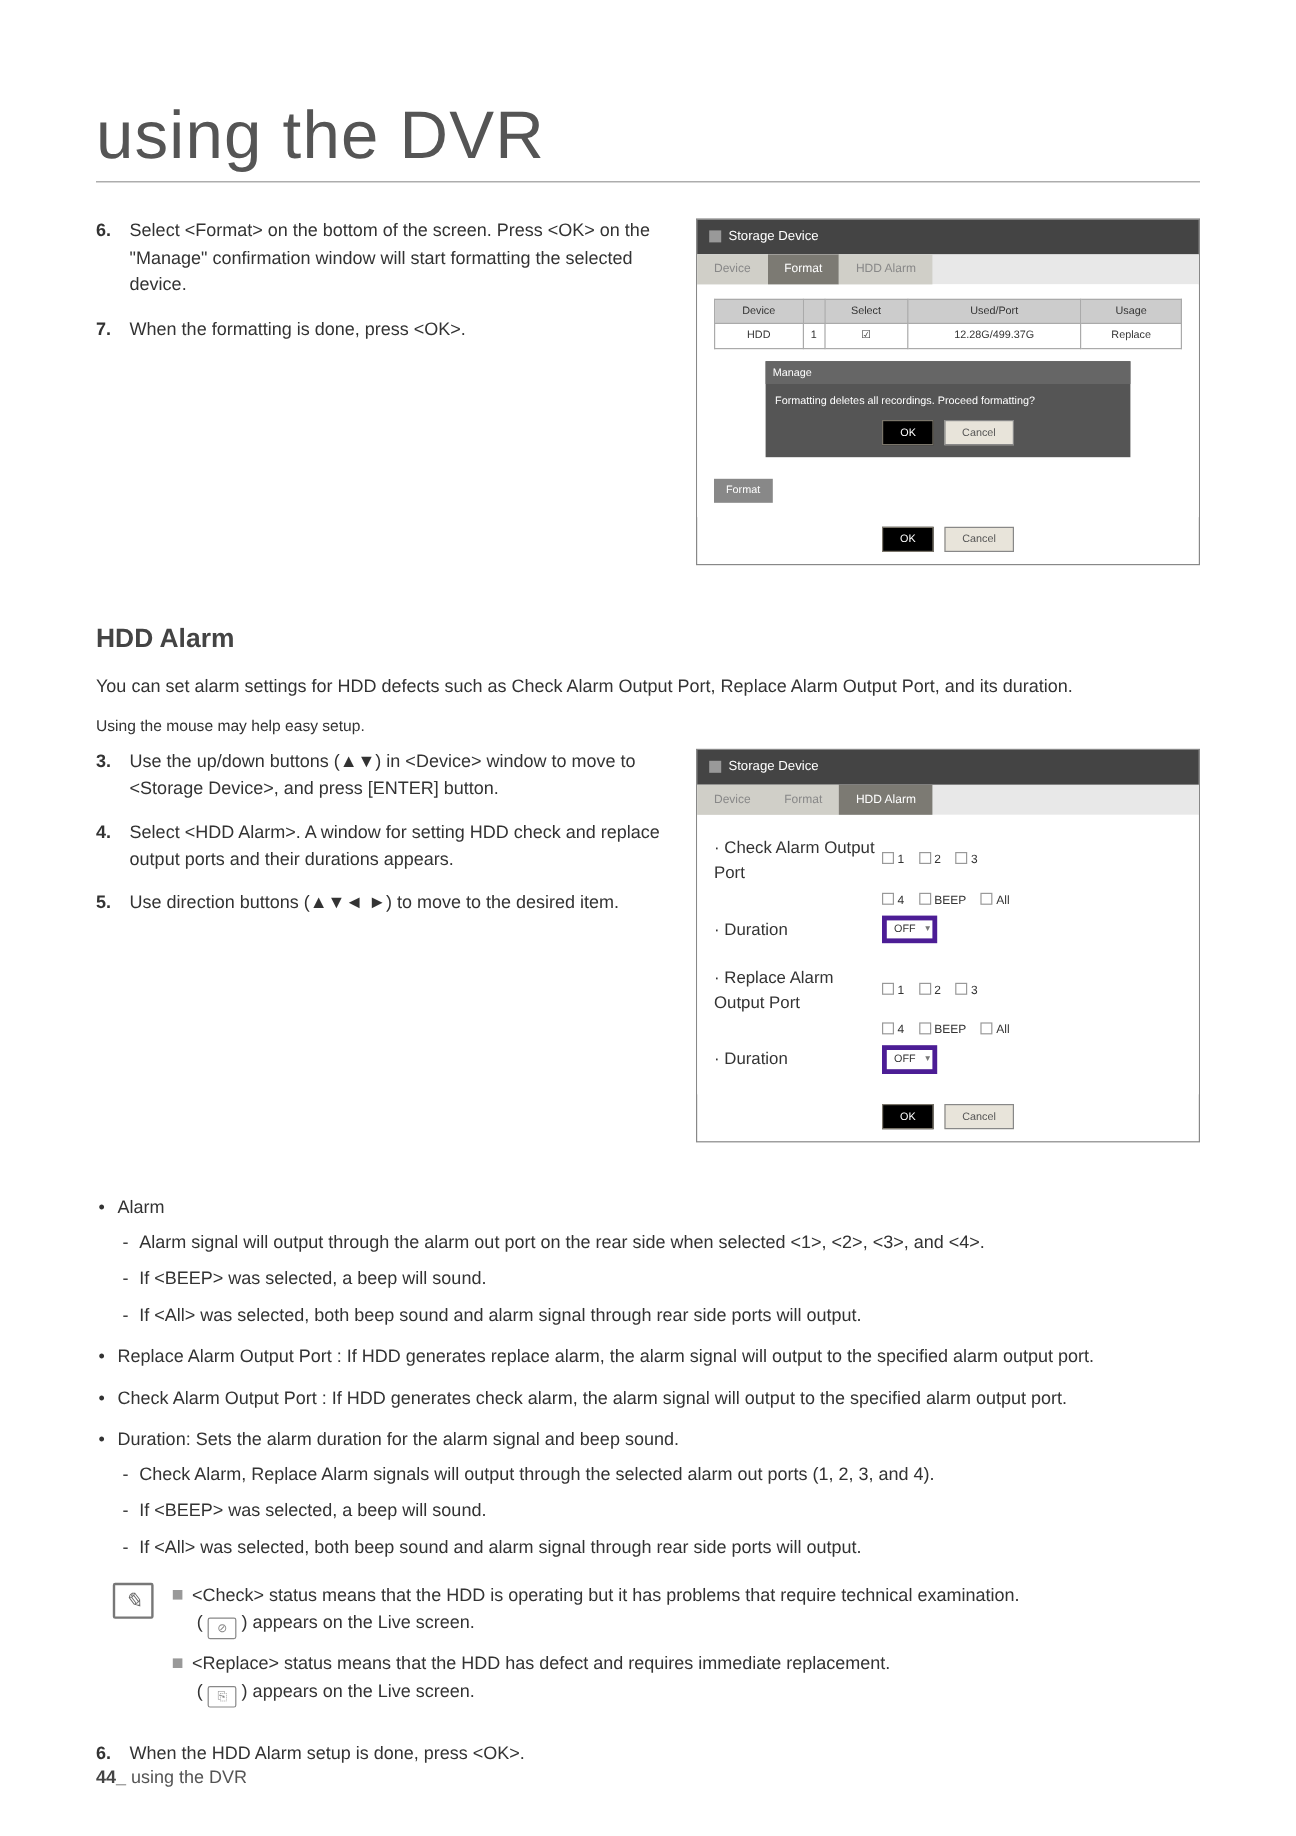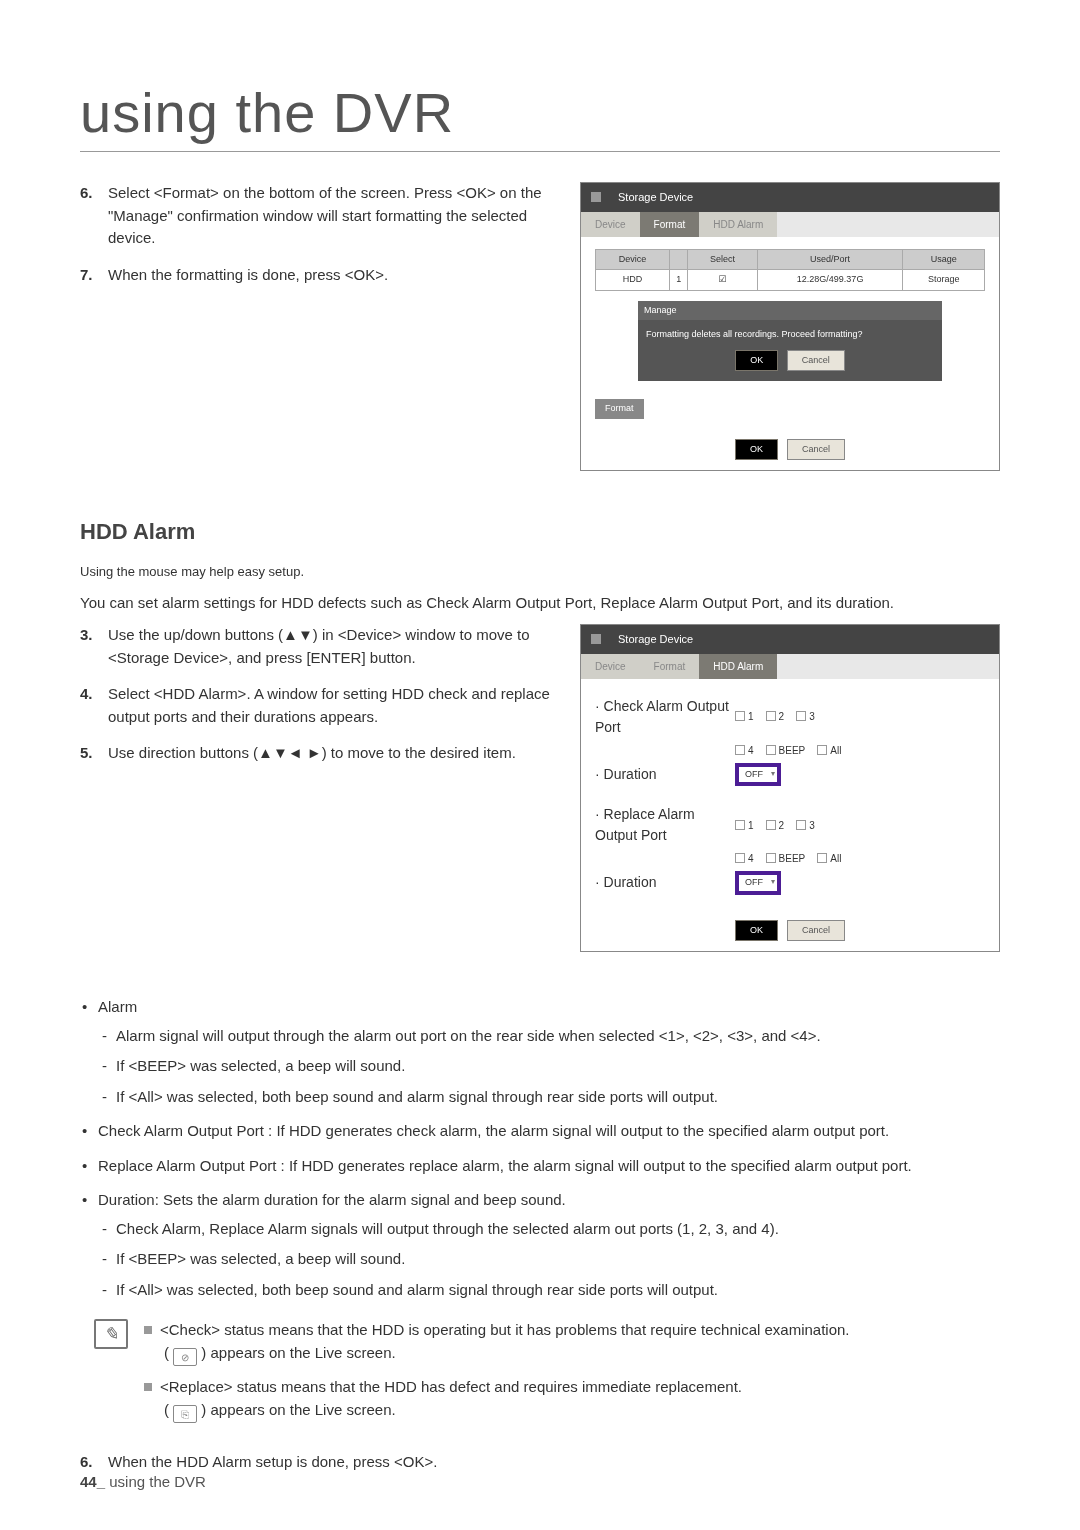--- a/index.html
+++ b/index.html
@@ -24,21 +24,21 @@
     .note-icon { width: 34px; height: 30px; border: 2px solid #777; border-radius: 2px; display: flex; align-items: center; justify-content: center; font-style: italic; font-size: 18px; color: #666; }
     .note-items { flex: 1; }
     .note-items .sq { display: inline-block; width: 8px; height: 8px; background: #999; margin-right: 8px; vertical-align: 1px; }
     .note-items p { margin-bottom: 10px; }
     .note-sub { margin-left: 20px; display: block; }
     .inline-icon { display: inline-flex; width: 24px; height: 18px; border: 1px solid #888; border-radius: 2px; vertical-align: -3px; align-items:center; justify-content:center; font-size:10px; color:#888; }
     .footer { position: absolute; bottom: 40px; left: 80px; font-size: 15px; color: #555; }
     .footer b { font-weight: bold; color: #444; }
     
     .mock { border: 1px solid #888; background: #fff; font-size: 10px; color: #333; margin-bottom: 14px; }
-    .mock-head { background: #444; color: #fff; padding: 6px 10px; font-size: 11px; display:flex; align-items:center; gap:17px; }
+    .mock-head { background: #444; color: #fff; padding: 6px 10px; font-size: 11px; display:flex; align-items:center; gap:6px; }
     .mock-head .sq { width:10px; height:10px; background:#999; display:inline-block; }
     .tabs { display: flex; background: #e8e8e8; }
     .tabs .tab { padding: 5px 14px; background: #d0cfc8; color: #888; font-size: 10px; }
     .tabs .tab.active { background: #7c7a73; color: #fff; }
     .mock-body { padding: 12px 14px; background: #fff; }
     .tbl { width: 100%; border-collapse: collapse; font-size: 9px; }
     .tbl th { background: #ccc; padding: 3px 6px; border: 1px solid #aaa; text-align:center; font-weight:normal; }
     .tbl td { border: 1px solid #aaa; padding: 3px 6px; text-align:center; }
     .dialog { margin: 10px auto; background: #555; color:#fff; padding: 6px 8px 10px; width: 78%; font-size:9px; }
     .dialog .dlg-h { background:#666; padding:3px 6px; margin:-6px -8px 8px; }
@@ -87,21 +87,21 @@
               <th style="width:18px;"></th>
               <th>Select</th>
               <th>Used/Port</th>
               <th>Usage</th>
             </tr>
             <tr>
               <td>HDD</td>
               <td>1</td>
               <td>☑</td>
               <td>12.28G/499.37G</td>
-              <td>Storage</td>
+              <td>Replace</td>
             </tr>
           </tbody>
             </table>
           <div class="dialog">
             <div class="dlg-h">Manage</div>
             <div class="msg">Formatting deletes all recordings. Proceed formatting?</div>
             <div class="btnrow">
               <span class="btn primary">OK</span>
               <span class="btn cancel">Cancel</span>
             </div>
@@ -110,22 +110,22 @@
         </div>
         <div class="btnrow" style="padding-bottom:10px;">
           <span class="btn primary">OK</span>
           <span class="btn cancel">Cancel</span>
         </div>
       </div>
     </div>
   </div>
 
   <div class="section-h">HDD Alarm</div>
+  <p class="intro">You can set alarm settings for HDD defects such as Check Alarm Output Port, Replace Alarm Output Port, and its duration.</p>
   <p class="intro" style="font-size:13px;">Using the mouse may help easy setup.</p>
-  <p class="intro">You can set alarm settings for HDD defects such as Check Alarm Output Port, Replace Alarm Output Port, and its duration.</p>
 
   <div class="two-col" style="margin-top:10px;">
     <div class="left-col">
       <ol class="steps">
         <li><span class="num">3.</span><span>Use the up/down buttons (▲▼) in &lt;Device&gt; window to move to &lt;Storage Device&gt;, and press [ENTER] button.</span></li>
         <li><span class="num">4.</span><span>Select &lt;HDD Alarm&gt;. A window for setting HDD check and replace output ports and their durations appears.</span></li>
         <li><span class="num">5.</span><span>Use direction buttons (▲▼◄ ►) to move to the desired item.</span></li>
       </ol>
     </div>
     <div class="right-col">
@@ -182,22 +182,22 @@
 
   <ul class="bullets">
     <li>
       <span>Alarm</span>
       <ul class="dashes">
         <li>Alarm signal will output through the alarm out port on the rear side when selected &lt;1&gt;, &lt;2&gt;, &lt;3&gt;, and &lt;4&gt;.</li>
         <li>If &lt;BEEP&gt; was selected, a beep will sound.</li>
         <li>If &lt;All&gt; was selected, both beep sound and alarm signal through rear side ports will output.</li>
       </ul>
     </li>
+    <li>Replace Alarm Output Port : If HDD generates replace alarm, the alarm signal will output to the specified alarm output port.</li>
     <li>Check Alarm Output Port : If HDD generates check alarm, the alarm signal will output to the specified alarm output port.</li>
-    <li>Replace Alarm Output Port : If HDD generates replace alarm, the alarm signal will output to the specified alarm output port.</li>
     <li>
       <span>Duration: Sets the alarm duration for the alarm signal and beep sound.</span>
       <ul class="dashes">
         <li>Check Alarm, Replace Alarm signals will output through the selected alarm out ports (1, 2, 3, and 4).</li>
         <li>If &lt;BEEP&gt; was selected, a beep will sound.</li>
         <li>If &lt;All&gt; was selected, both beep sound and alarm signal through rear side ports will output.</li>
       </ul>
     </li>
   </ul>
 

